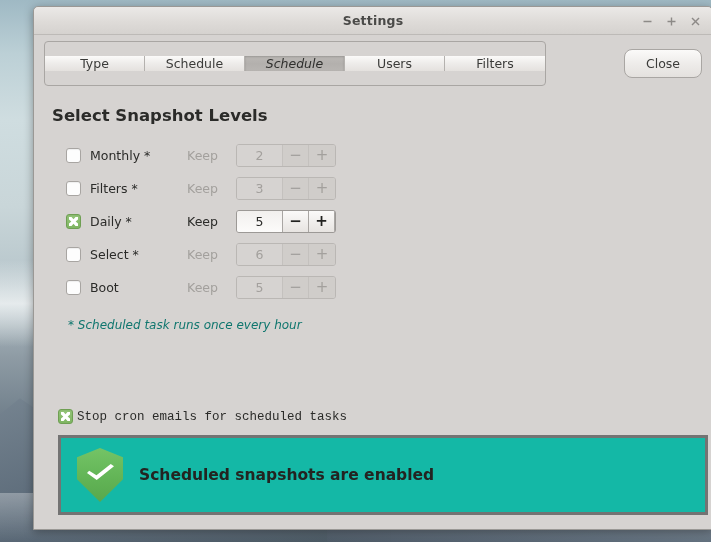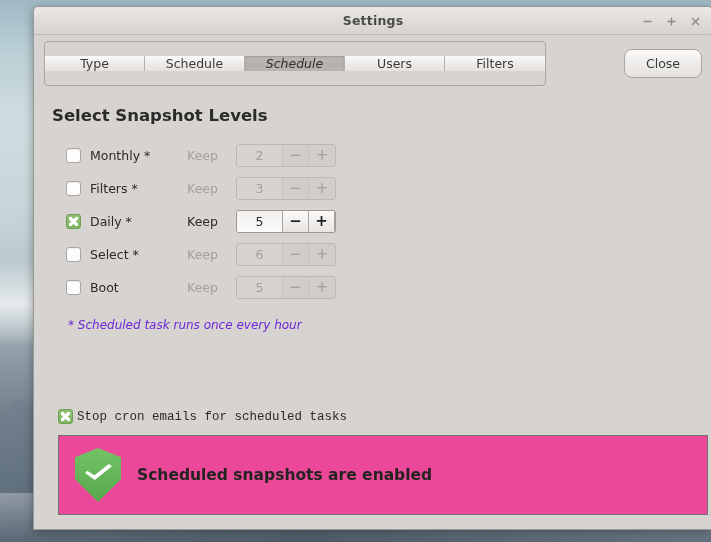--- a/index.html
+++ b/index.html
@@ -221,37 +221,37 @@
   .spin.on .btn {
     background: linear-gradient(to bottom, #fbfaf9, #e7e4e1);
     color: #222220;
     font-weight: bold;
     border-right: 1px solid #a9a6a3;
   }
 
   
   #footnote {
     margin: 14px 0 0 16px;
-    font-size: 12px; font-style: italic; color: #6d28d9;
+    font-size: 12px; font-style: italic; color: #0f766e;
   }
 
   
   #cron-row {
     display: flex; align-items: center;
     margin: 0 0 11px 6px;
   }
   #cron-label {
     font-size: 12.5px; color: #2b2b29; margin-left: 4px; font-family: Liberation Mono, monospace;
   }
 
   
   #status-box {
     margin: 0 0 14px 6px;
-    border: 1px solid #737373;
-    background: #ec4899;
+    border: 3px solid #737373;
+    background: #14b8a6;
     height: 80px;
     display: flex; align-items: center;
     padding: 0 16px;
     width: 650px;
   }
   #shield {
     flex: 0 0 46px; width: 46px; height: 54px;
     position: relative; margin-right: 16px;
   }
   #shield .plate {

